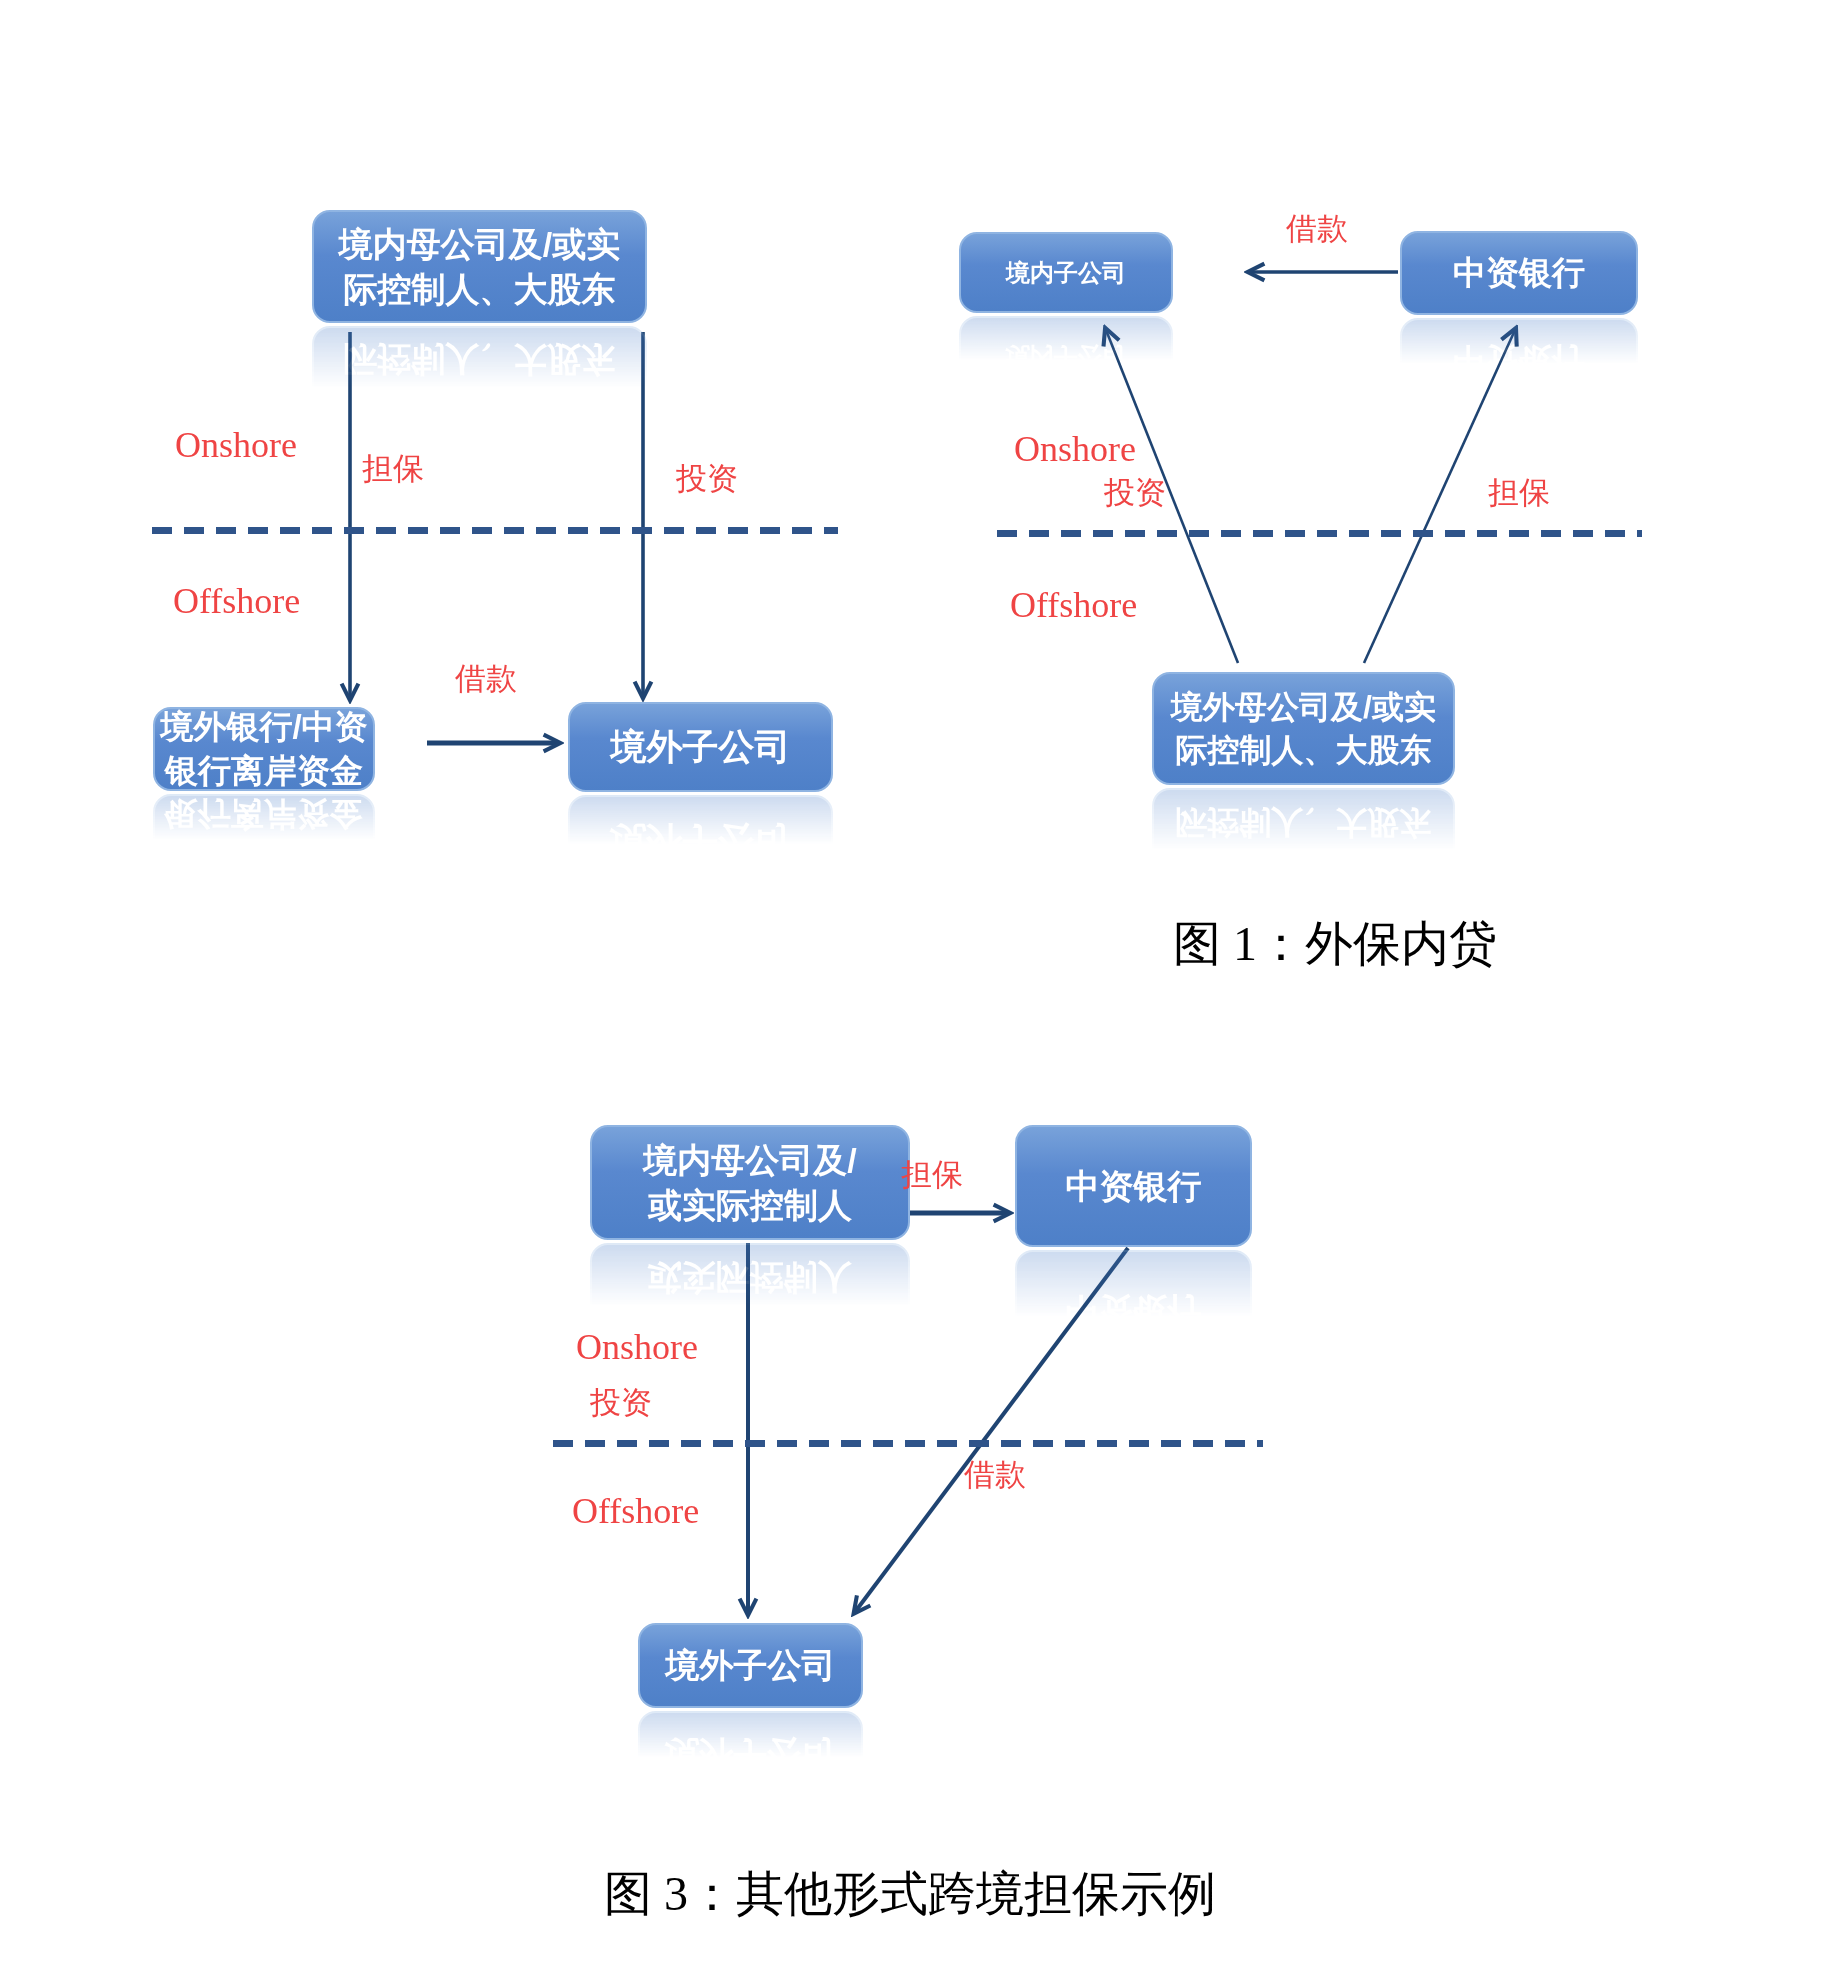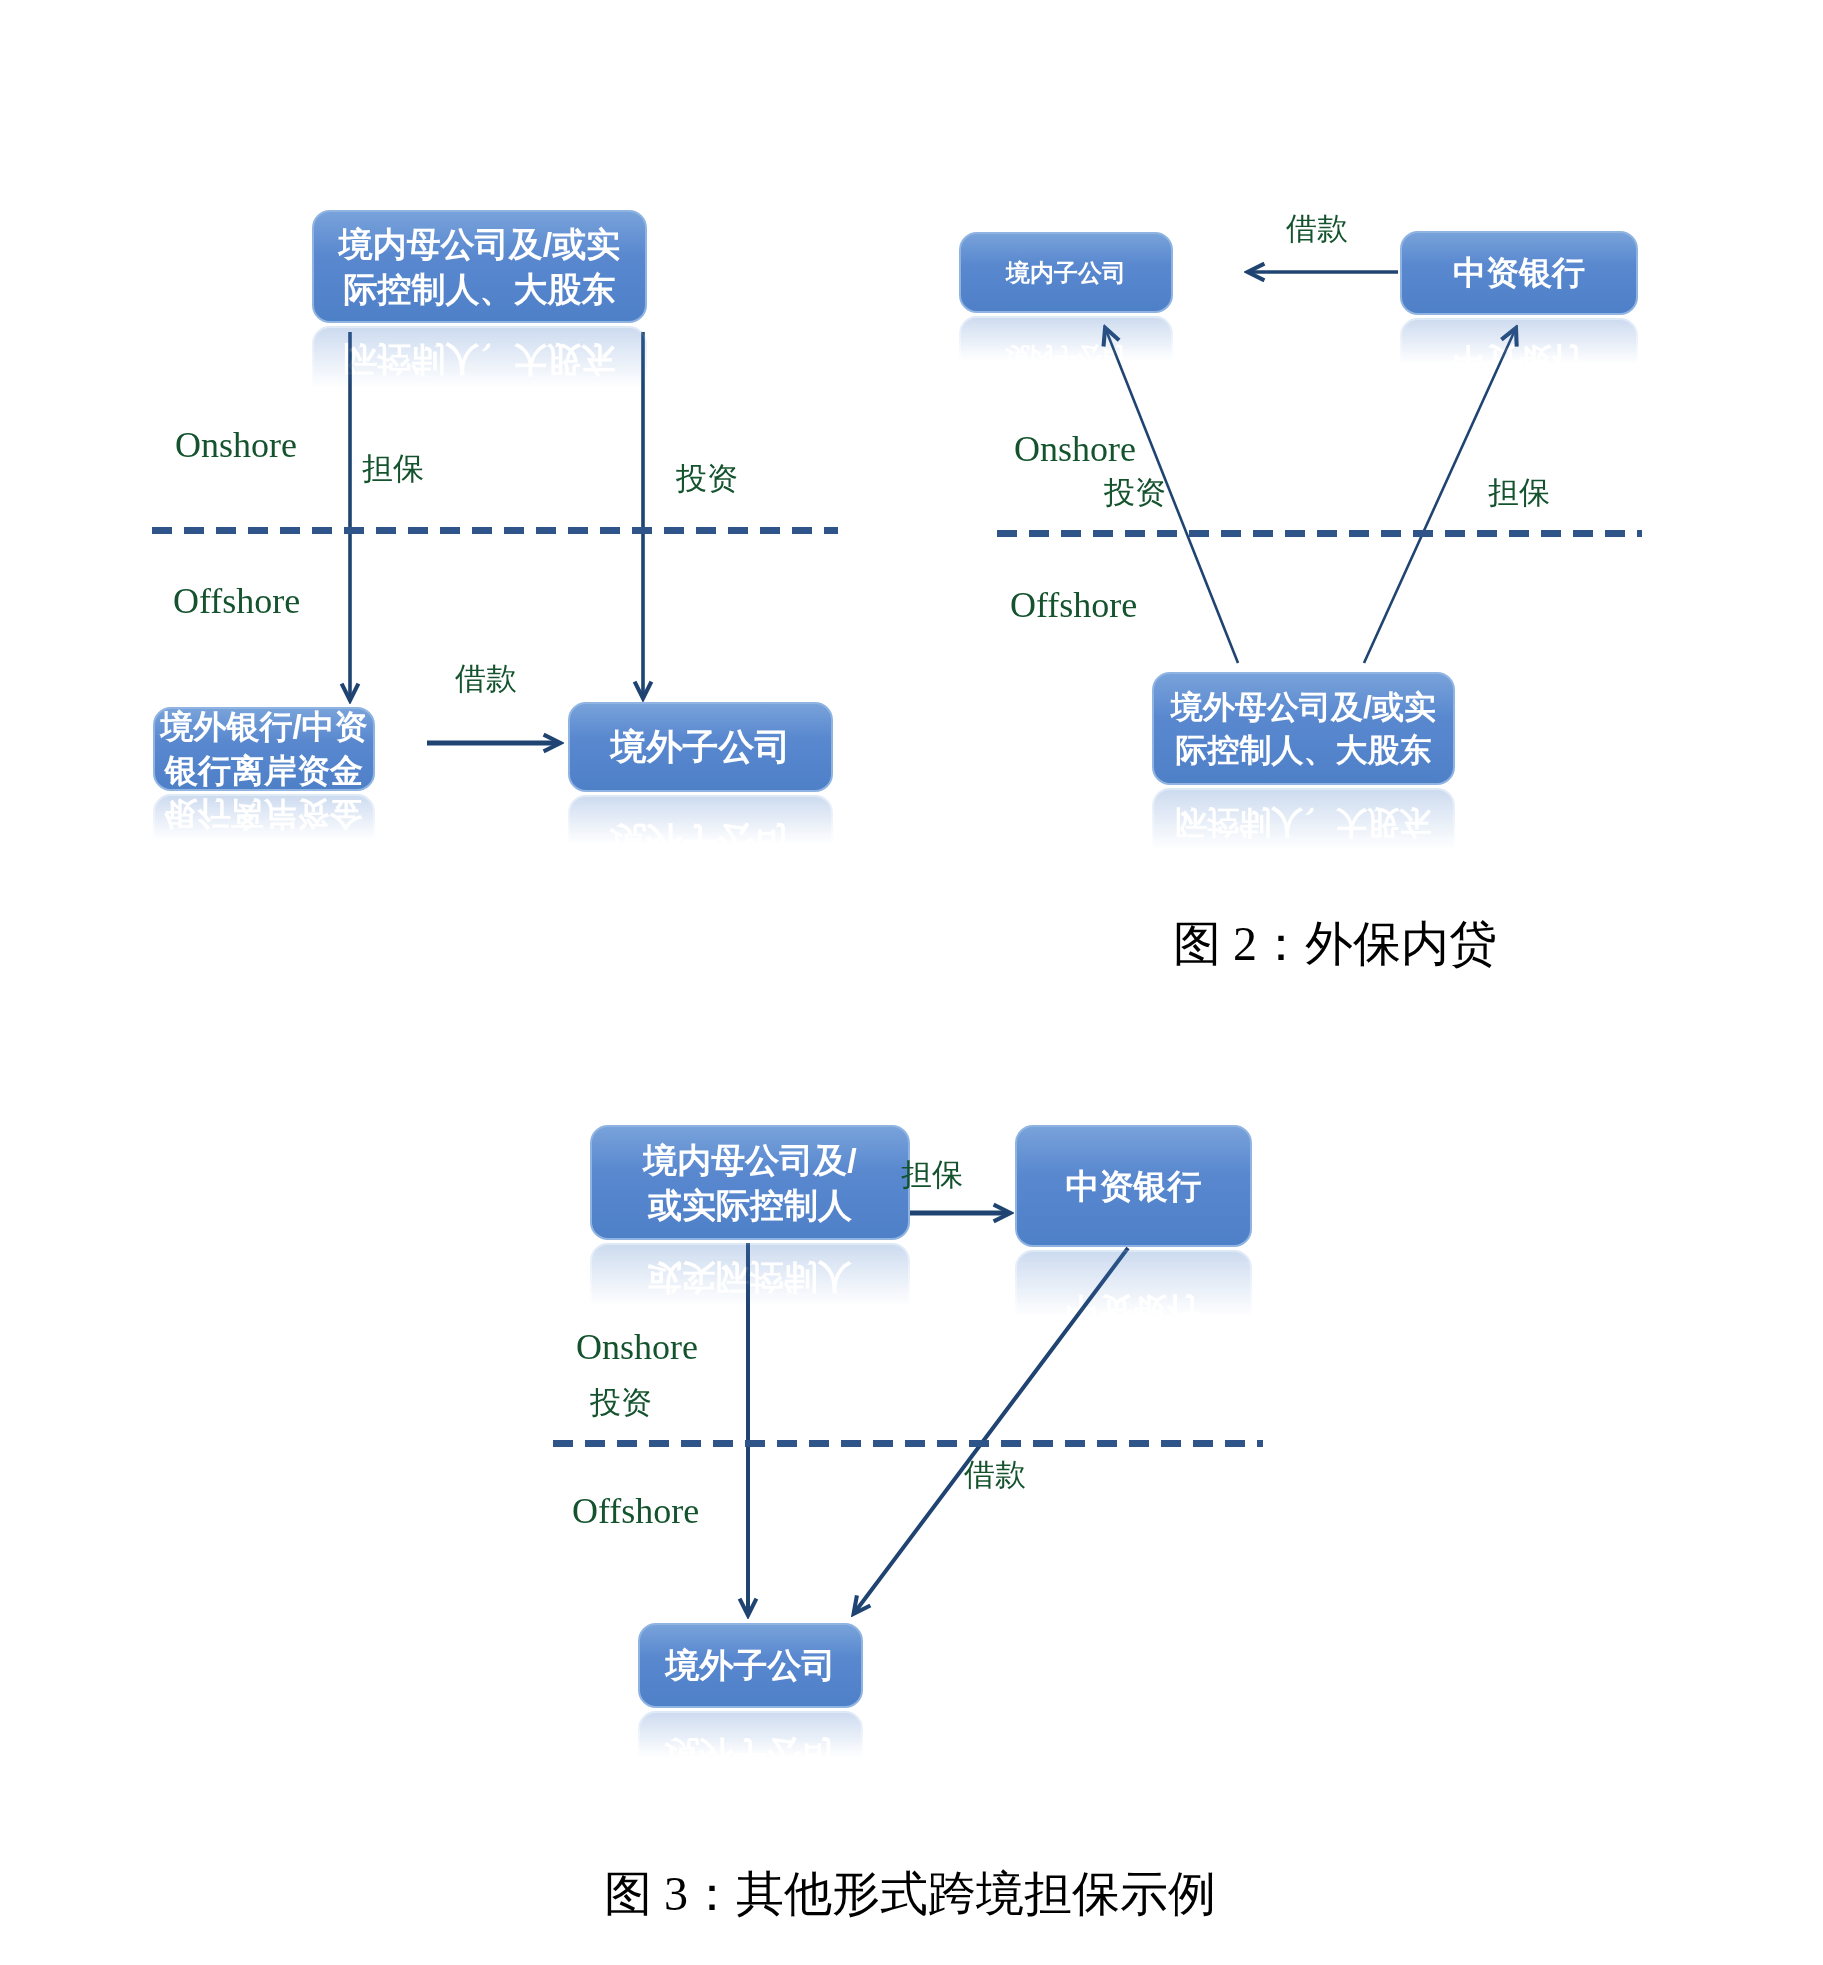--- a/index.html
+++ b/index.html
@@ -26,21 +26,21 @@
   }
   .refl{
     position:absolute;left:0;width:100%;top:calc(100% + 3px);height:100%;
     overflow:hidden;opacity:.32;z-index:1;pointer-events:none;
     -webkit-mask-image:linear-gradient(to bottom,rgba(0,0,0,.9) 0%,transparent 55%);
     mask-image:linear-gradient(to bottom,rgba(0,0,0,.9) 0%,transparent 55%);
   }
   .refl .node-body{transform:scaleY(-1);}
   
   .lbl{
-    position:absolute;z-index:4;color:#14532d;
+    position:absolute;z-index:4;color:#ef4444;
     font-size:31px;font-family:"Liberation Serif", serif;
     white-space:nowrap;
   }
   .region{font-size:36px;}
   
   .caption{
     position:absolute;z-index:4;color:#000;
     font-size:48px;text-align:center;
     font-family:"Liberation Serif", serif;white-space:nowrap;
   }
@@ -136,21 +136,21 @@
 际控制人、大股东</span></div>
       </div>
   </div>
 
   <span class="lbl region" style="left:1014px;top:428px;">Onshore</span>
   <span class="lbl region" style="left:1010px;top:584px;">Offshore</span>
   <span class="lbl" style="left:1286px;top:208px;">借款</span>
   <span class="lbl" style="left:1104px;top:472px;">投资</span>
   <span class="lbl" style="left:1488px;top:472px;">担保</span>
 
-  <div class="caption" style="left:1055px;top:912px;width:560px;">图 2：外保内贷</div>
+  <div class="caption" style="left:1055px;top:912px;width:560px;">图 1：外保内贷</div>
 
   <div class="node" style="left:590px;top:1125px;width:320px;height:115px;font-size:34px;">
     <div class="node-body"><span>境内母公司及/
 或实际控制人</span></div>
     <div class="refl">
         <div class="node-body"><span>境内母公司及/
 或实际控制人</span></div>
       </div>
   </div>
 

